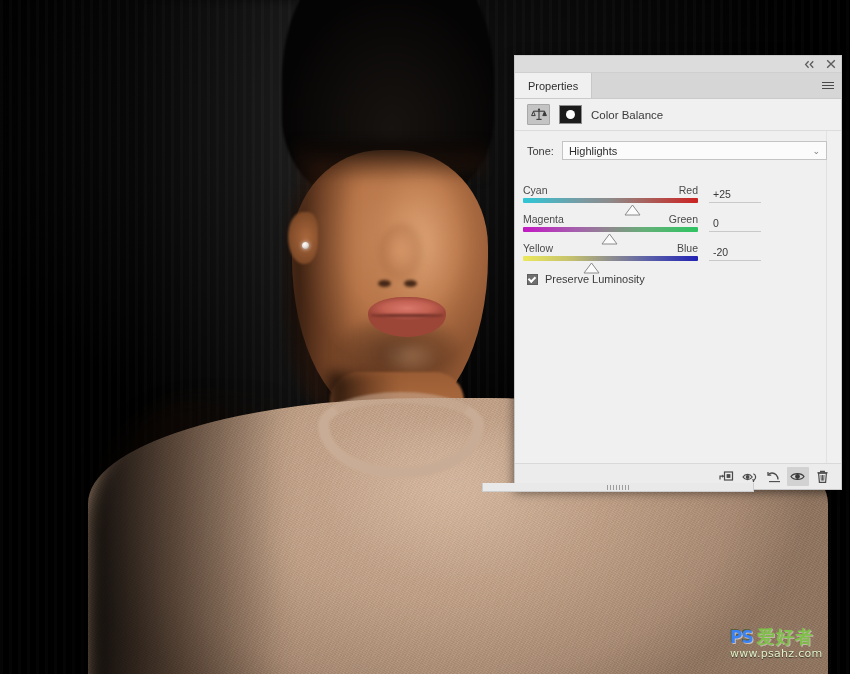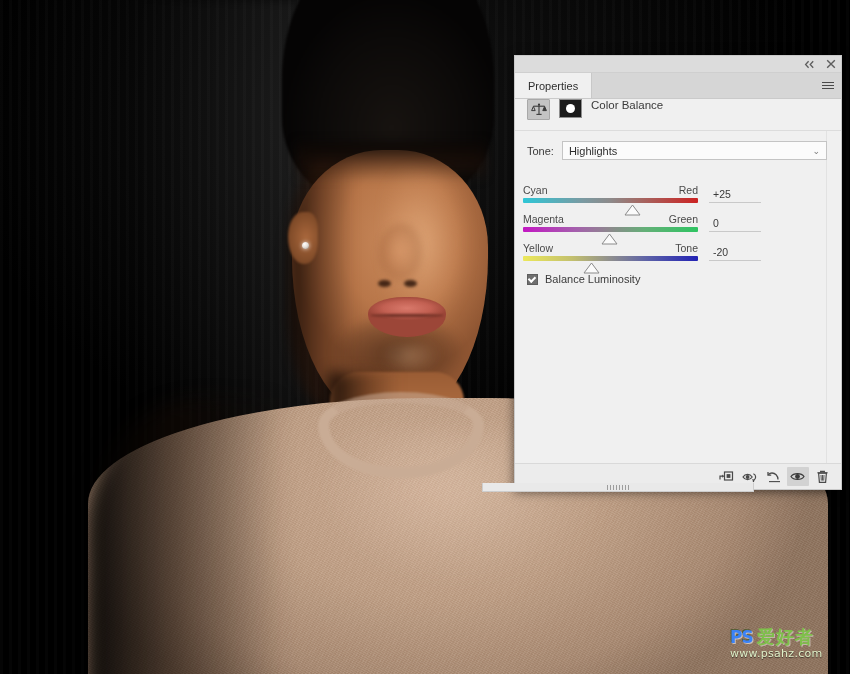--- a/index.html
+++ b/index.html
@@ -313,20 +313,21 @@
   }
   .menu-btn .bar {
     width: 12px; height: 1px; background: #4a4a4a;
     display: block;
   }
   .menu-stack { display: flex; flex-direction: column; gap: 2px; }
 
   .adj-head {
     height: 31px;
     display: flex;
+    align-items: center;
     gap: 9px;
     padding: 0 12px;
     background: #f0f0f0;
     border-bottom: 1px solid #dcdcdc;
     flex: none;
   }
   .adj-icon {
     width: 21px; height: 19px;
     background: #c4c4c4;
     border: 1px solid #a8a8a8;
@@ -634,40 +635,40 @@
                 </svg>
               </div>
             </div>
             <div class="value-field">0</div>
           </div>
         </div>
 
         <div class="slider-block">
           <div class="slider-labels">
             <span>Yellow</span>
-            <span>Tone</span>
+            <span>Blue</span>
           </div>
           <div class="slider-line">
             <div class="track-wrap">
               <div class="track yb"></div>
               <div class="thumb" style="left:39%">
                 <svg width="17" height="12" viewBox="0 0 17 12">
                   <path d="M8.5 1 L16 11 L1 11 Z" fill="#fbfbfb" stroke="#8a8a8a" stroke-width="1"></path>
                 </svg>
               </div>
             </div>
             <div class="value-field">-20</div>
           </div>
         </div>
 
       </div>
 
       <div class="check-row">
         <div class="checkbox checked"></div>
-        <span class="check-label">Balance Luminosity</span>
+        <span class="check-label">Preserve Luminosity</span>
       </div>
     </div>
 
     <div class="panel-footer">
       <div class="foot-btn">
         <svg width="15" height="13" viewBox="0 0 15 13">
           <rect x="5.5" y="2" width="8" height="8" fill="none" stroke="#4a4a4a" stroke-width="1.2"></rect>
           <rect x="7.6" y="4.1" width="3.8" height="3.8" fill="#4a4a4a"></rect>
           <path d="M1 9.6 L1 6.2 L4.6 6.2" fill="none" stroke="#4a4a4a" stroke-width="1.2"></path>
           <path d="M3.2 4.6 L5 6.2 L3.2 7.8" fill="#4a4a4a"></path>

